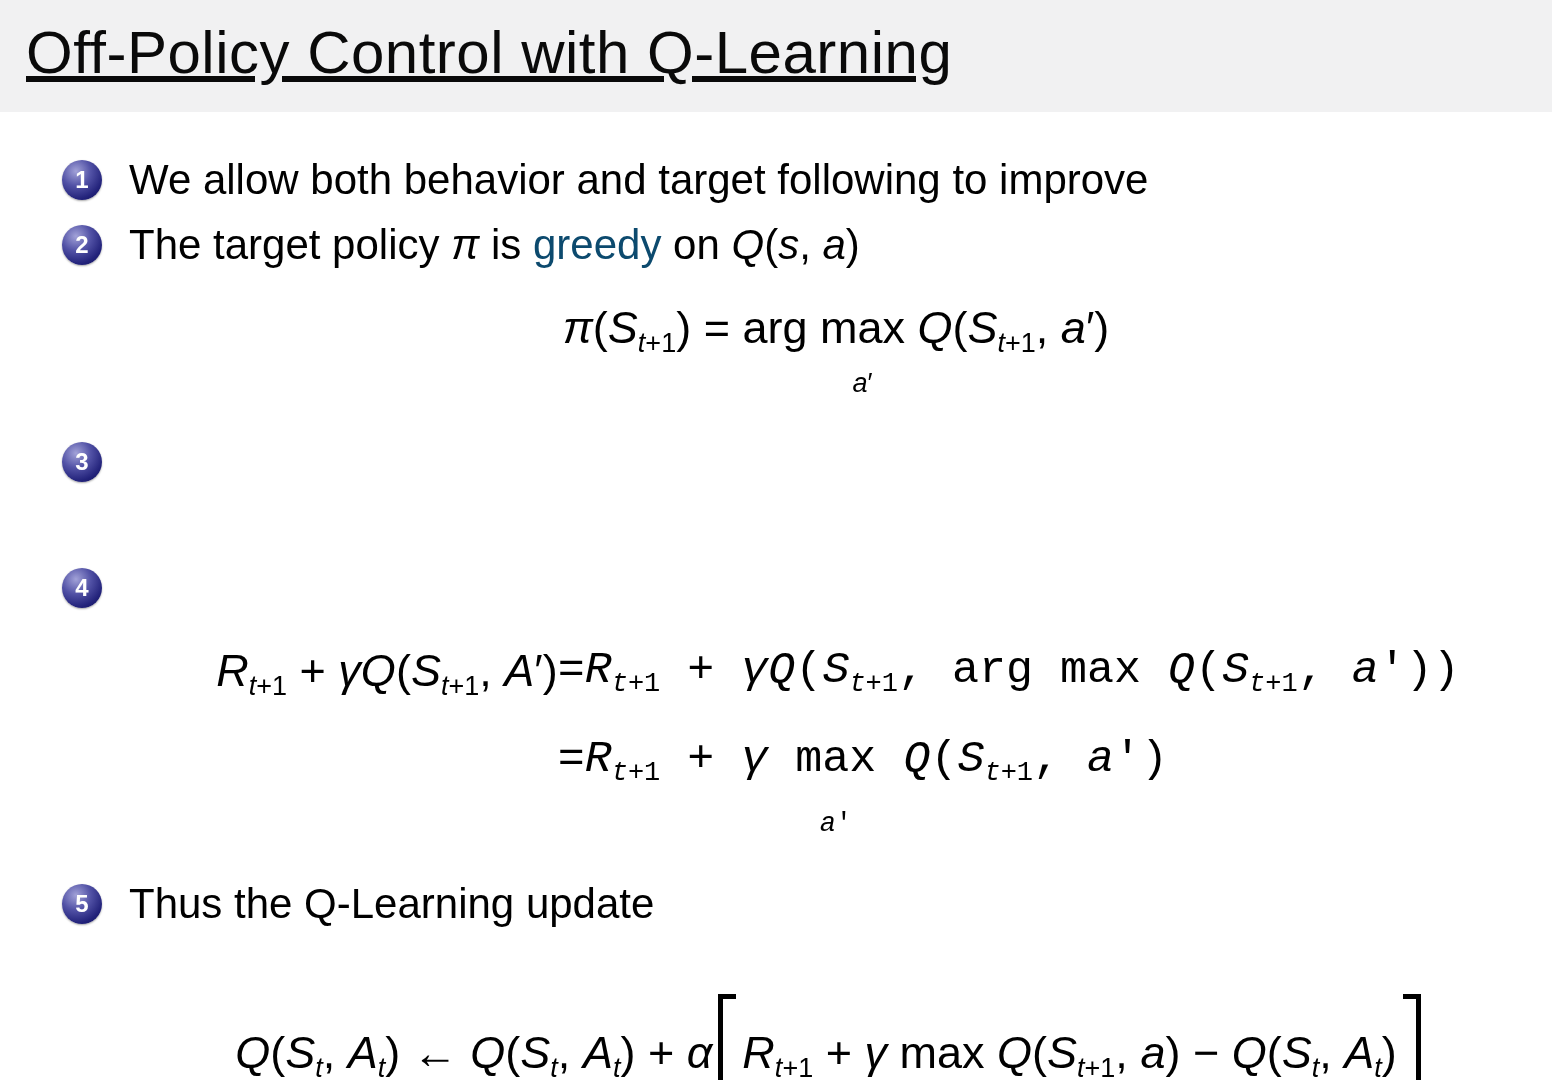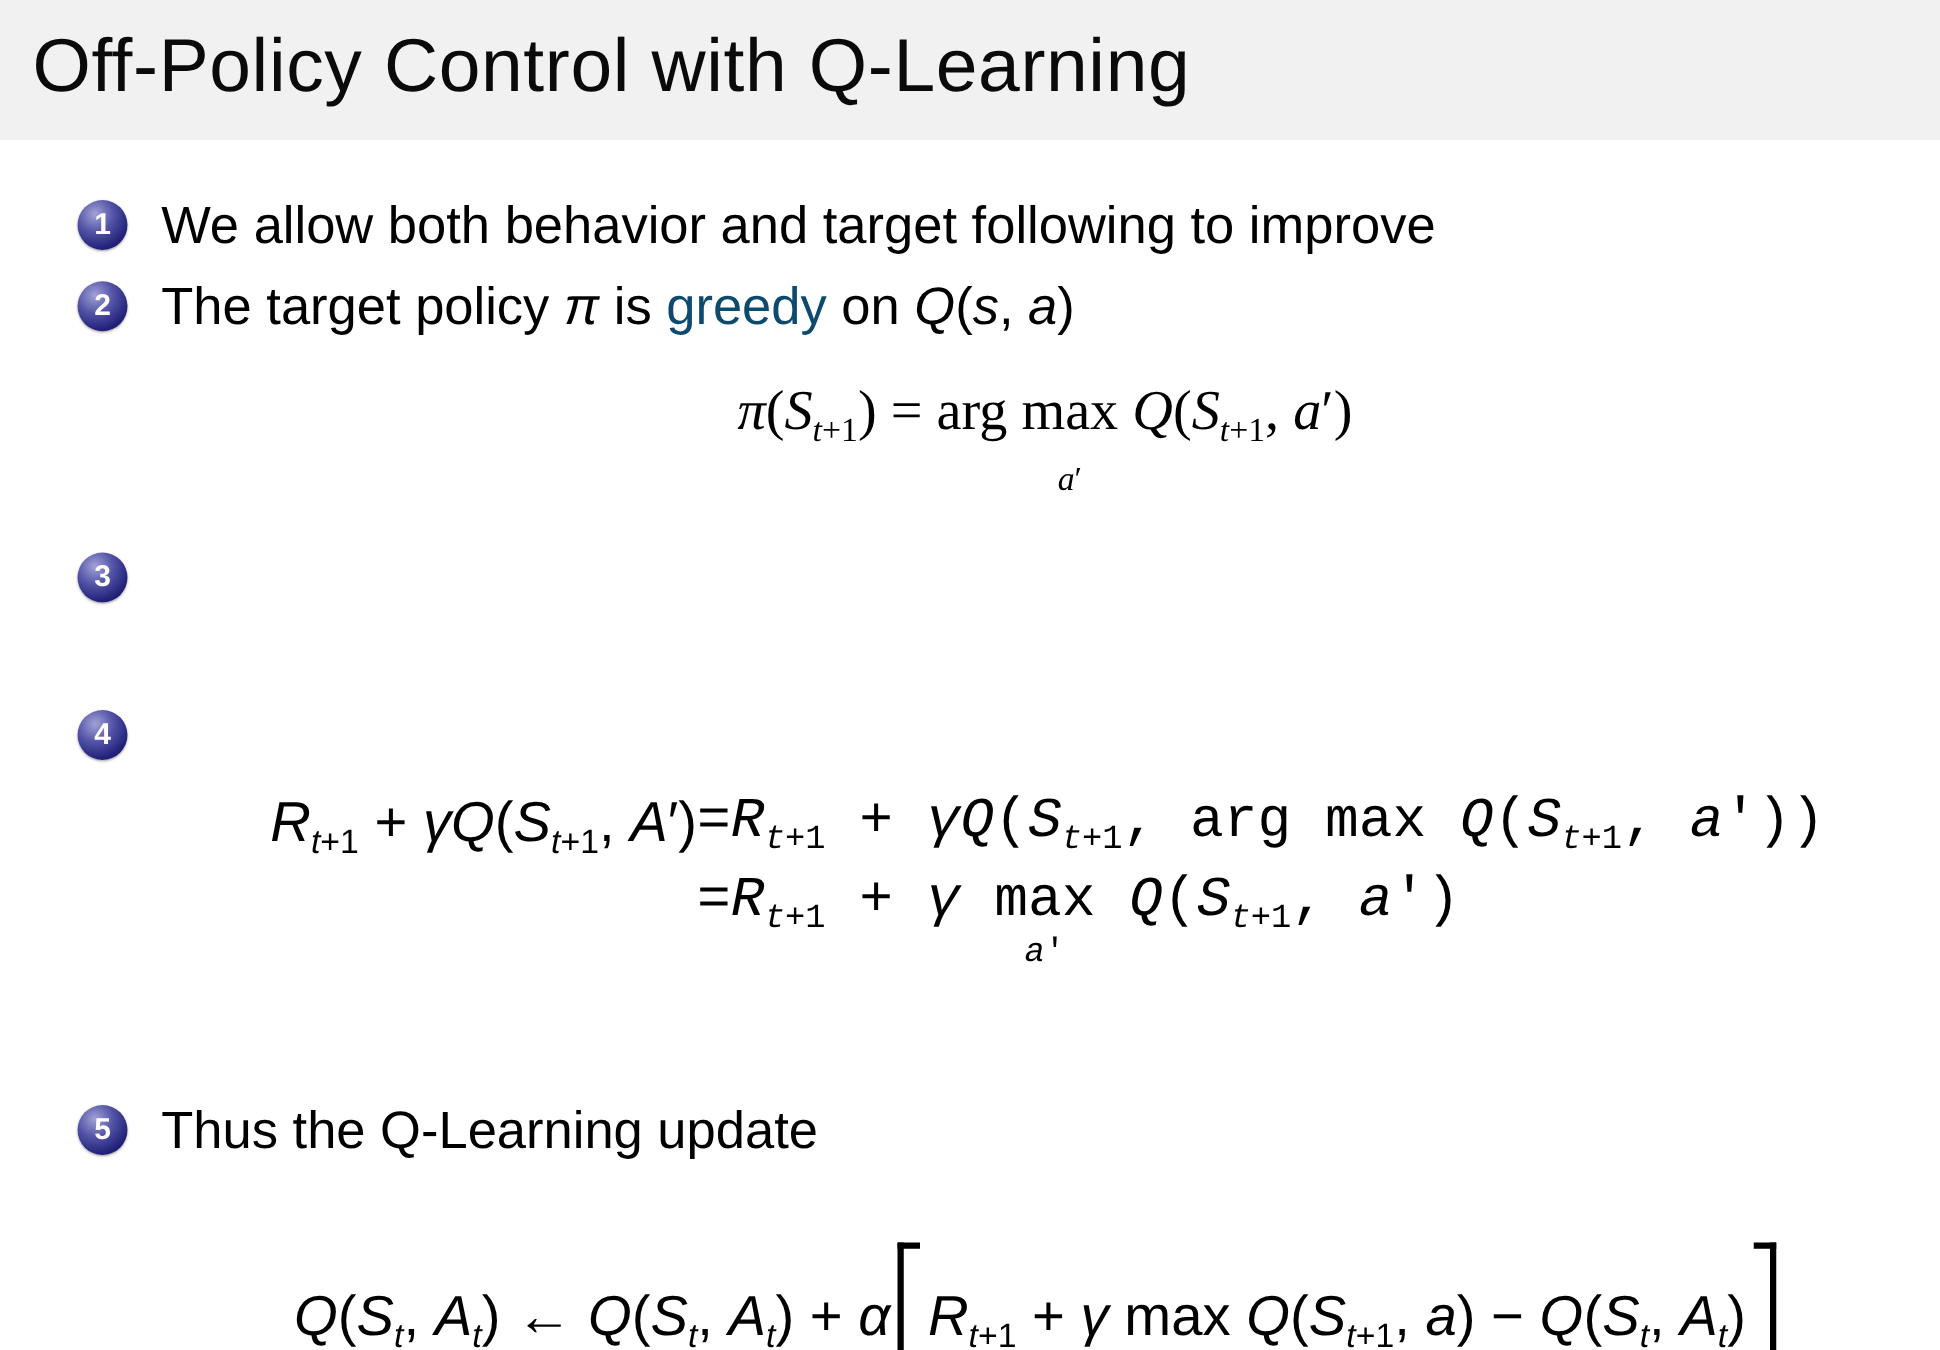--- a/index.html
+++ b/index.html
@@ -20,20 +20,21 @@
     background: #f1f1f2;
   }
   .title {
     margin: 0;
     padding: 18px 0 0 26px;
     font-size: 60px;
     font-weight: 400;
     letter-spacing: 0.5px;
     color: #0a0a0a;
     white-space: nowrap;
+    text-decoration: underline;
   }
 
   
   .item {
     position: absolute; left: 62px; right: 20px;
     display: flex; align-items: flex-start; gap: 27px;
     font-size: 42px; line-height: 64px;
   }
   .ball {
     flex: 0 0 auto;
@@ -75,30 +76,30 @@
   .lbr { border-left: 5px solid #000; border-top: 5px solid #000; border-bottom: 5px solid #000; }
   .rbr { border-right: 5px solid #000; border-top: 5px solid #000; border-bottom: 5px solid #000; }
 
   
   .formula-center {
     position: absolute; left: 0; width: 100%;
     text-align: center;
     font-size: 45px; line-height: 64px;
   }
   .f1 { top: 296px; }
-  .f1 .shift { display: inline-block; margin-left: 120px; font-family: Liberation Serif, serif; }
+  .f1 .shift { display: inline-block; margin-left: 120px; }
   .f3 { top: 1002px; }
   .f3 .shift { display: inline-block; margin-left: 110px; }
 
   .eq2 {
     position: absolute; top: 634px; left: 838px;
     transform: translateX(-50%);
     display: grid;
     grid-template-columns: auto auto;
-    font-size: 45px; line-height: 48px;
+    font-size: 45px; line-height: 74px;
   }
   .eq2 .lhs { text-align: right; }
   .eq2 .rhs { text-align: left; font-family: Liberation Mono, monospace; }
 </style>
 </head>
 <body>
 
 <div class="slide">
 
   <header class="titlebar">

